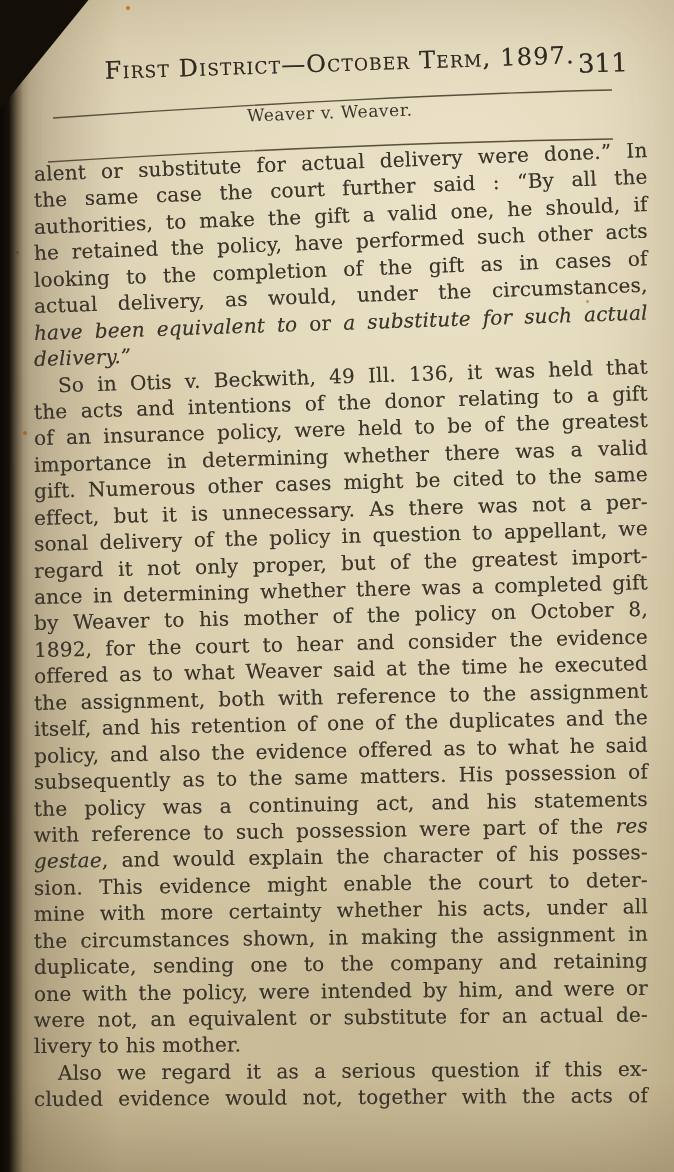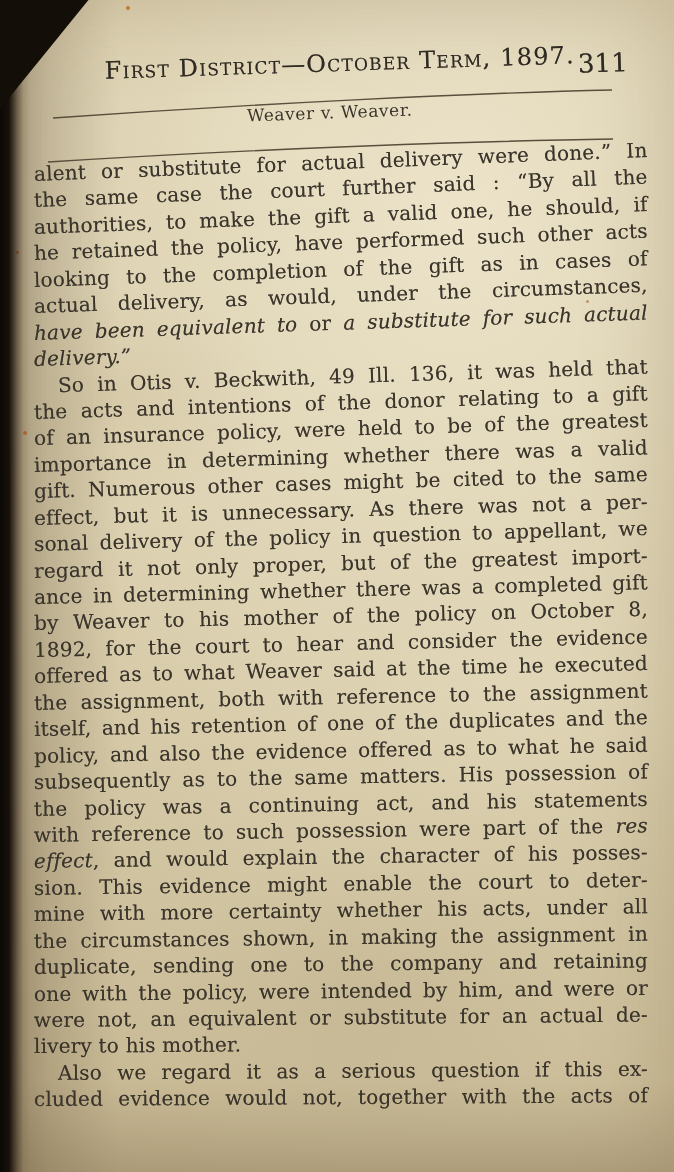--- a/index.html
+++ b/index.html
@@ -134,21 +134,21 @@
       <div class="line" style="transform: rotate(-1.38deg);"><span>ance in determining whether there was a completed gift</span></div>
       <div class="line" style="transform: rotate(-1.33deg);"><span>by Weaver to his mother of the policy on October 8,</span></div>
       <div class="line" style="transform: rotate(-1.27deg);"><span>1892, for the court to hear and consider the evidence</span></div>
       <div class="line" style="transform: rotate(-1.22deg);"><span>offered as to what Weaver said at the time he executed</span></div>
       <div class="line" style="transform: rotate(-1.16deg);"><span>the assignment, both with reference to the assignment</span></div>
       <div class="line" style="transform: rotate(-1.11deg);"><span>itself, and his retention of one of the duplicates and the</span></div>
       <div class="line" style="transform: rotate(-1.06deg);"><span>policy, and also the evidence offered as to what he said</span></div>
       <div class="line" style="transform: rotate(-1deg);"><span>subsequently as to the same matters. His possession of</span></div>
       <div class="line" style="transform: rotate(-0.95deg);"><span>the policy was a continuing act, and his statements</span></div>
       <div class="line" style="transform: rotate(-0.89deg);"><span>with reference to such possession were part of the </span><span class="it">res</span></div>
-      <div class="line" style="transform: rotate(-0.84deg);"><span class="it">effect</span><span>, and would explain the character of his posses-</span></div>
+      <div class="line" style="transform: rotate(-0.84deg);"><span class="it">gestae</span><span>, and would explain the character of his posses-</span></div>
       <div class="line" style="transform: rotate(-0.78deg);"><span>sion. This evidence might enable the court to deter-</span></div>
       <div class="line" style="transform: rotate(-0.73deg);"><span>mine with more certainty whether his acts, under all</span></div>
       <div class="line" style="transform: rotate(-0.68deg);"><span>the circumstances shown, in making the assignment in</span></div>
       <div class="line" style="transform: rotate(-0.62deg);"><span>duplicate, sending one to the company and retaining</span></div>
       <div class="line" style="transform: rotate(-0.57deg);"><span>one with the policy, were intended by him, and were or</span></div>
       <div class="line" style="transform: rotate(-0.51deg);"><span>were not, an equivalent or substitute for an actual de-</span></div>
       <div class="line noj" style="transform: rotate(-0.46deg);"><span>livery to his mother.</span></div>
       <div class="line indent" style="transform: rotate(-0.4deg);"><span>Also we regard it as a serious question if this ex-</span></div>
       <div class="line" style="transform: rotate(-0.35deg);"><span>cluded evidence would not, together with the acts of</span></div>
     </div>

